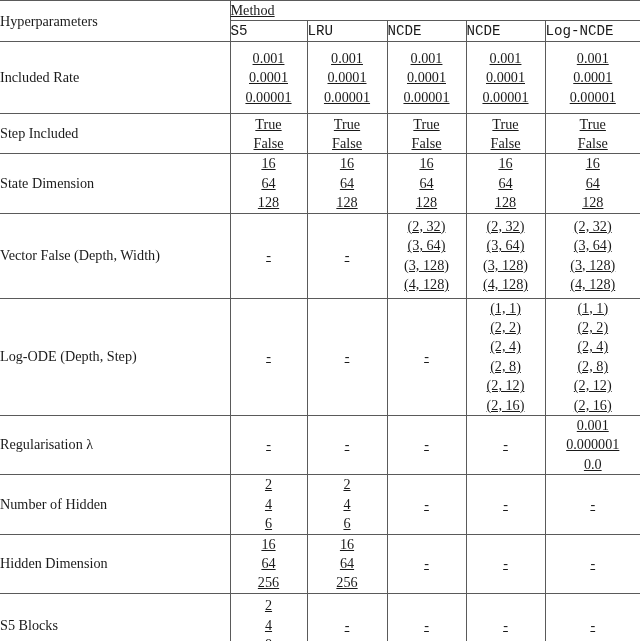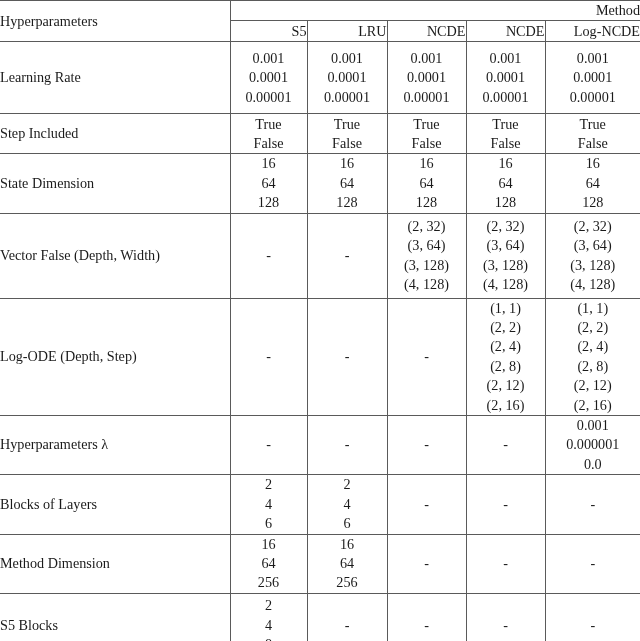--- a/index.html
+++ b/index.html
@@ -46,35 +46,38 @@
 
   
   .vsep { border-left: 1.15px solid #5a5a5a; }
 
   .label-cell {
     text-align: left;
     padding-left: 9px;
   }
   .val-cell {
     text-align: center;
+    text-decoration: underline;
   }
   .stack {
     display: block;
   }
   .stack span {
     display: block;
   }
   
   .hdr-method {
-    text-align: right;
+    text-align: left;
     height: 15px;
+    text-decoration: underline;
   }
   .hdr-sub {
-    text-align: right;
+    text-align: left;
     height: 20px;
+    font-family: Liberation Mono, monospace;
   }
   .hdr-label {
     text-align: left;
     padding-left: 9px;
   }
   .methodrule { border-bottom: 1.15px solid #5a5a5a; }
 
   
   .r-lr   { height: 72px; }
   .r-ti   { height: 40px; }
@@ -107,21 +110,21 @@
       <tr>
         <th class="hdr-sub vsep">S5</th>
         <th class="hdr-sub vsep">LRU</th>
         <th class="hdr-sub vsep">NCDE</th>
         <th class="hdr-sub vsep">NCDE</th>
         <th class="hdr-sub vsep">Log-NCDE</th>
       </tr>
     </thead>
     <tbody>
         <tr class="r-lr">
-          <td class="label-cell rule-mid ">Learning Rate</td>
+          <td class="label-cell rule-mid ">Included Rate</td>
           <td class="val-cell vsep rule-mid ">
             <span class="stack">
               <span>0.001</span>
               <span>0.0001</span>
               <span>0.00001</span>
             </span>
           </td>
           <td class="val-cell vsep rule-mid ">
             <span class="stack">
               <span>0.001</span>
@@ -291,21 +294,21 @@
               <span>(1, 1)</span>
               <span>(2, 2)</span>
               <span>(2, 4)</span>
               <span>(2, 8)</span>
               <span>(2, 12)</span>
               <span>(2, 16)</span>
             </span>
           </td>
         </tr>
         <tr class="r-reg">
-          <td class="label-cell rule-mid ">Hyperparameters λ</td>
+          <td class="label-cell rule-mid ">Regularisation λ</td>
           <td class="val-cell vsep rule-mid ">
             <span class="stack">
               <span>-</span>
             </span>
           </td>
           <td class="val-cell vsep rule-mid ">
             <span class="stack">
               <span>-</span>
             </span>
           </td>
@@ -321,21 +324,21 @@
           </td>
           <td class="val-cell vsep rule-mid ">
             <span class="stack">
               <span>0.001</span>
               <span>0.000001</span>
               <span>0.0</span>
             </span>
           </td>
         </tr>
         <tr class="r-nl">
-          <td class="label-cell rule-mid ">Blocks of Layers</td>
+          <td class="label-cell rule-mid ">Number of Hidden</td>
           <td class="val-cell vsep rule-mid ">
             <span class="stack">
               <span>2</span>
               <span>4</span>
               <span>6</span>
             </span>
           </td>
           <td class="val-cell vsep rule-mid ">
             <span class="stack">
               <span>2</span>
@@ -353,21 +356,21 @@
               <span>-</span>
             </span>
           </td>
           <td class="val-cell vsep rule-mid ">
             <span class="stack">
               <span>-</span>
             </span>
           </td>
         </tr>
         <tr class="r-sd">
-          <td class="label-cell rule-mid ">Method Dimension</td>
+          <td class="label-cell rule-mid ">Hidden Dimension</td>
           <td class="val-cell vsep rule-mid ">
             <span class="stack">
               <span>16</span>
               <span>64</span>
               <span>256</span>
             </span>
           </td>
           <td class="val-cell vsep rule-mid ">
             <span class="stack">
               <span>16</span>

